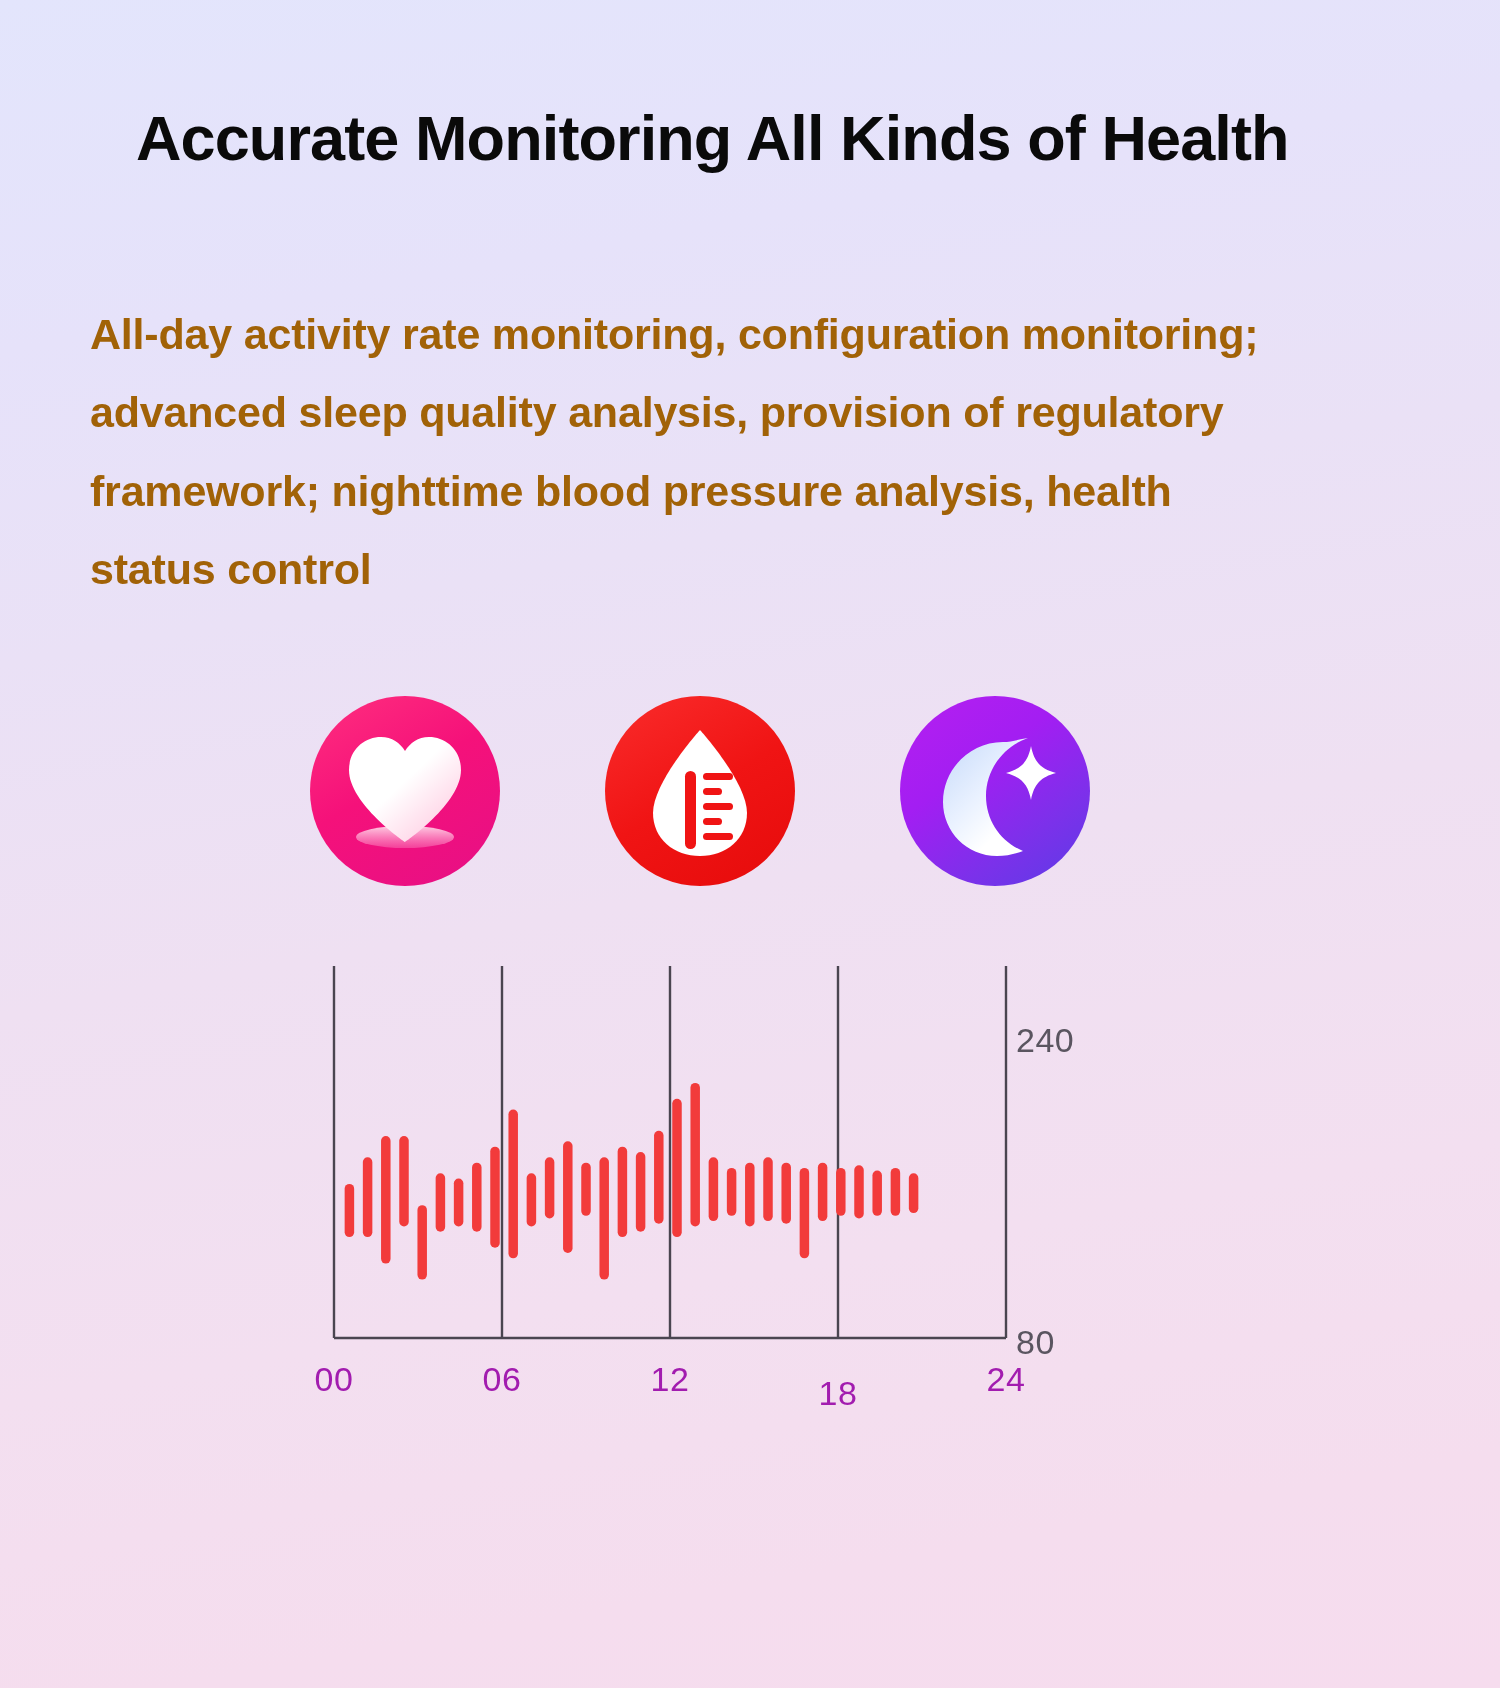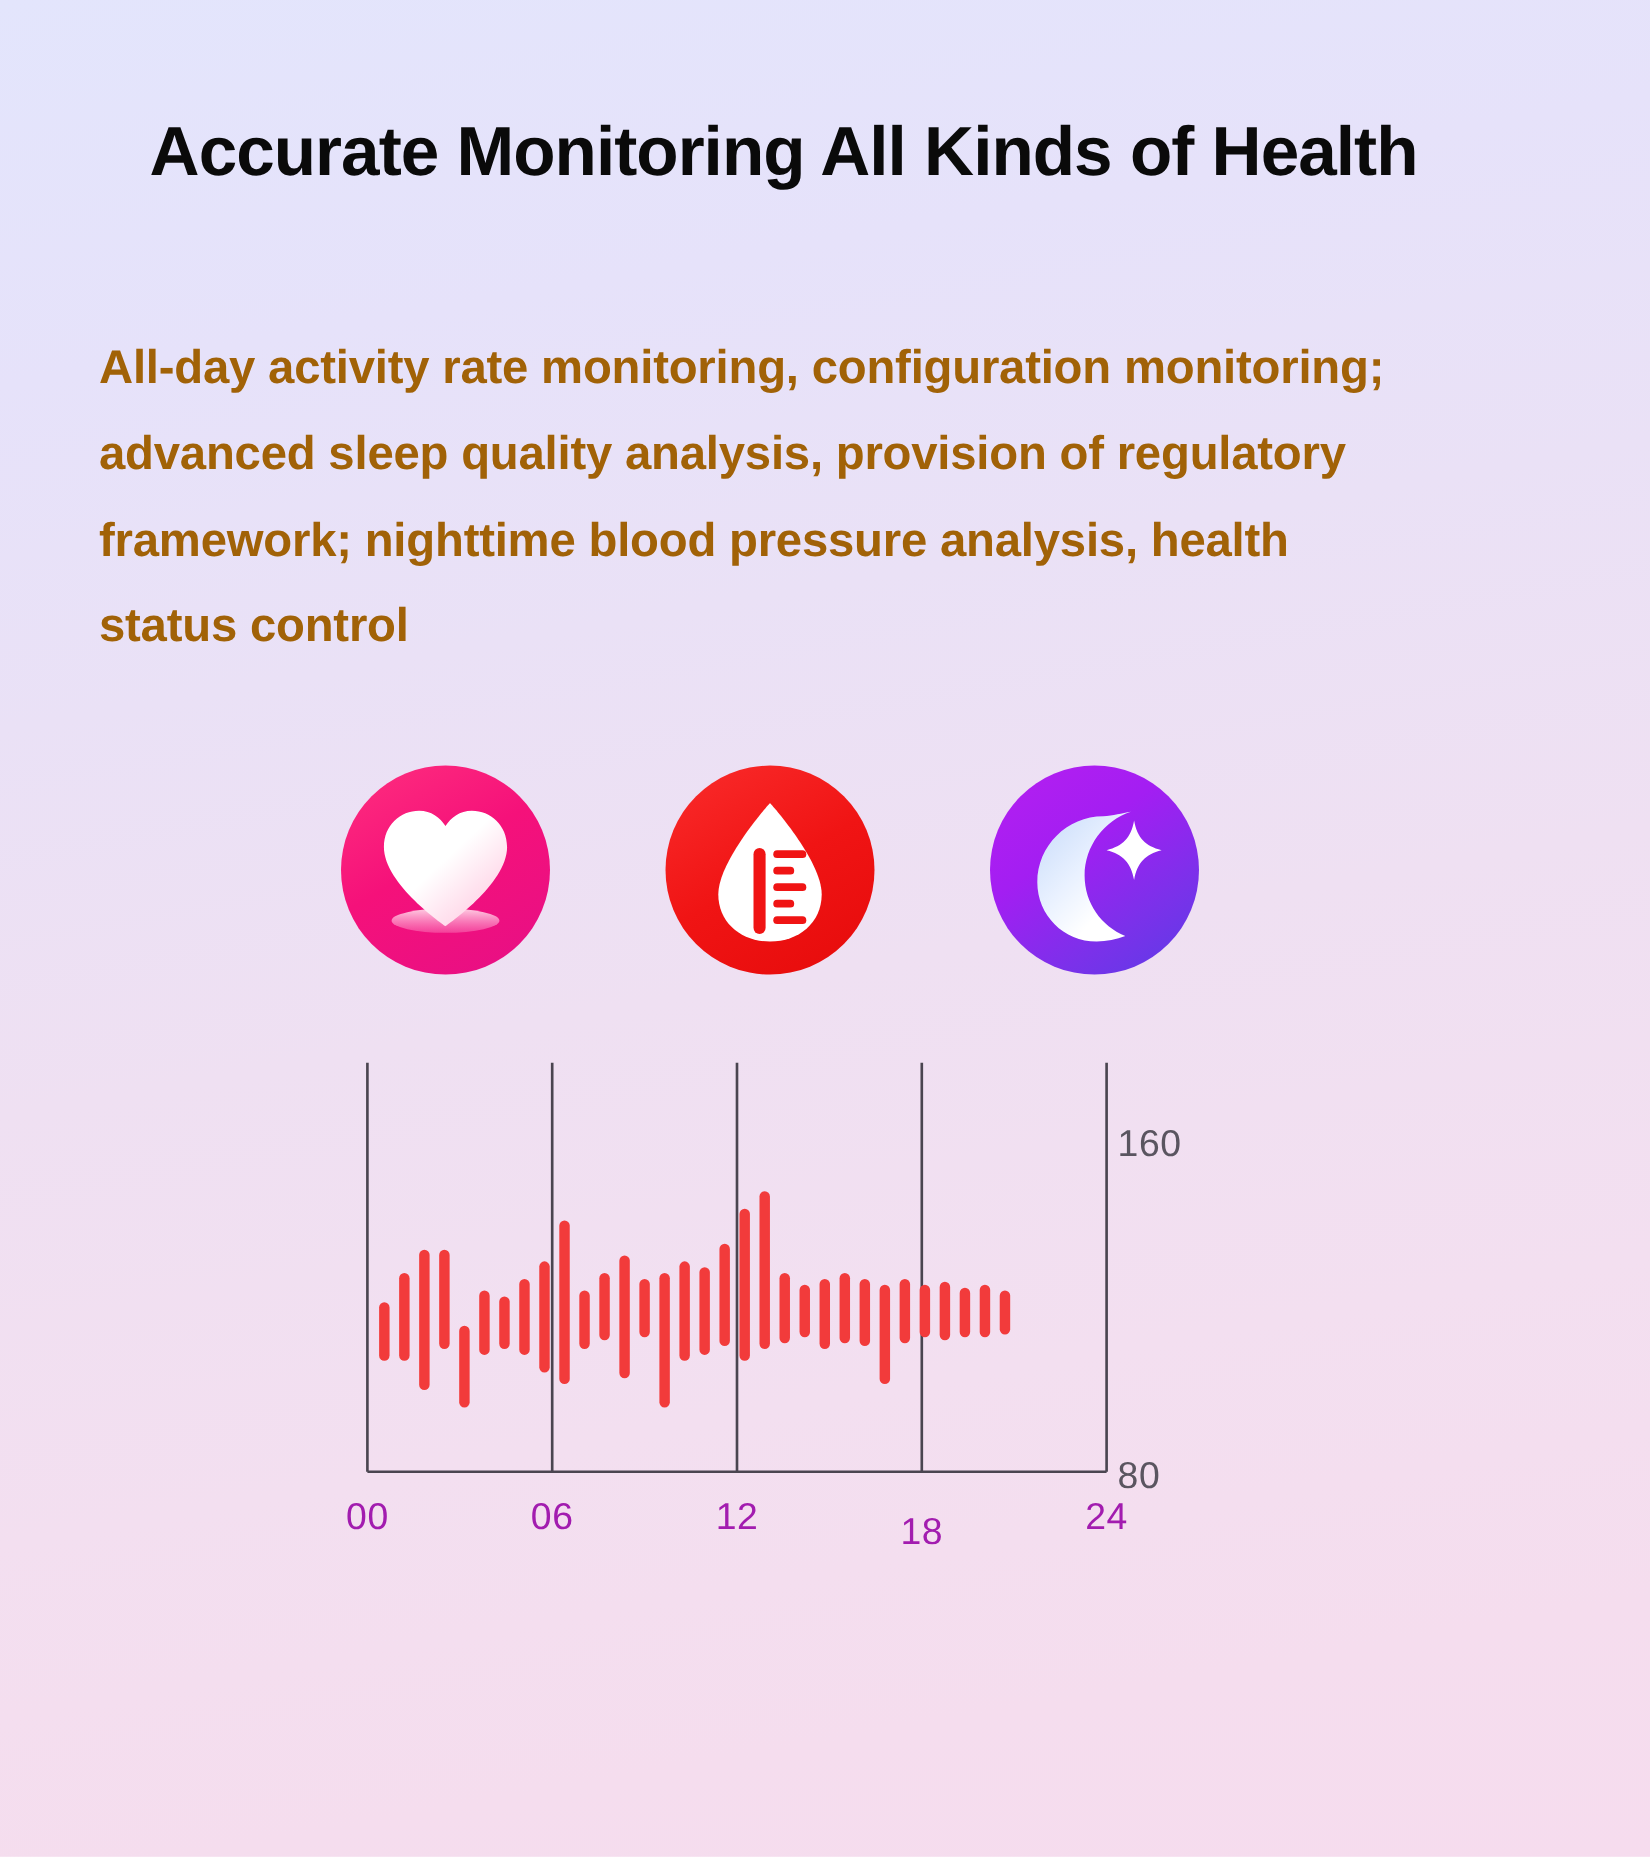--- a/index.html
+++ b/index.html
@@ -219,21 +219,21 @@
         <rect x="469.65000000000003" y="201.94285714285715" width="9.5" height="90.34285714285713" rx="4.75" fill="#f23b3b"></rect>
         <rect x="487.84999999999997" y="196.62857142857143" width="9.5" height="58.457142857142856" rx="4.75" fill="#f23b3b"></rect>
         <rect x="506.05000000000007" y="201.94285714285715" width="9.5" height="47.82857142857142" rx="4.75" fill="#f23b3b"></rect>
         <rect x="524.25" y="199.28571428571428" width="9.5" height="53.14285714285714" rx="4.75" fill="#f23b3b"></rect>
         <rect x="542.4499999999999" y="204.6" width="9.5" height="45.17142857142858" rx="4.75" fill="#f23b3b"></rect>
         <rect x="560.65" y="201.94285714285715" width="9.5" height="47.82857142857142" rx="4.75" fill="#f23b3b"></rect>
         <rect x="578.8499999999999" y="207.25714285714287" width="9.5" height="39.85714285714286" rx="4.75" fill="#f23b3b"></rect>
       </svg>
   </div>
 
-  <div class="axis-label label-190">160</div>
+  <div class="axis-label label-190">240</div>
 
   <div class="axis-label label-50">80</div>
 
   <div class="xticks" id="xticks">
       <div class="xtick" style="left: 4px;">00</div>
       <div class="xtick" style="left: 172px;">06</div>
       <div class="xtick" style="left: 340px;">12</div>
       <div class="xtick" style="left: 508px; margin-top: 14px;">18</div>
       <div class="xtick" style="left: 676px;">24</div>
     </div>

